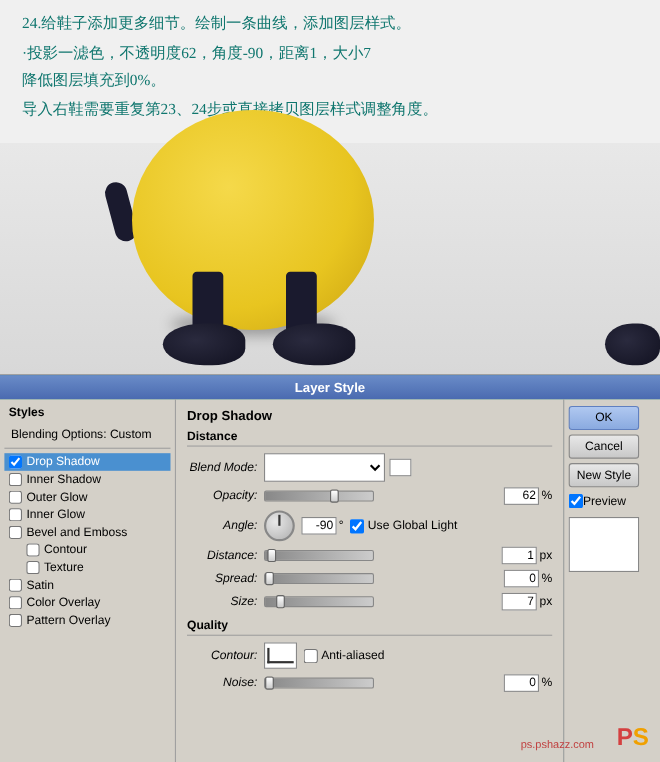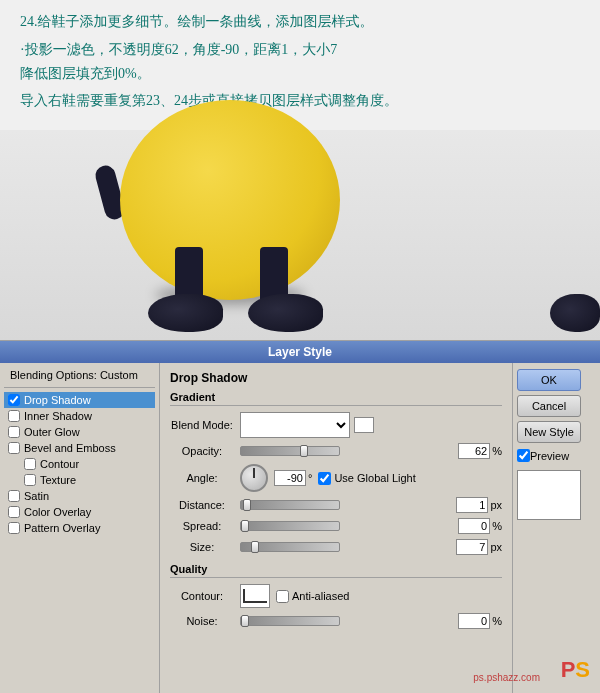--- a/index.html
+++ b/index.html
@@ -237,22 +237,23 @@
       display: flex;
       align-items: center;
       margin-bottom: 5px;
       font-size: 11px;
       font-family: Arial, sans-serif;
     }
 
     .field-label {
       width: 70px;
       color: #000;
-      text-align: center;
+      text-align: right;
       padding-right: 6px;
+      font-style: italic;
     }
 
     .field-select {
       background: #fff;
       border: 1px solid #888;
       font-size: 11px;
       height: 18px;
       width: 110px;
       padding: 12px 2px;
     }
@@ -470,37 +471,42 @@
   </div>
 </div>
 
 <div class="dialog">
   <div class="dialog-titlebar">
     <span>Layer Style</span>
   </div>
   <div class="dialog-body">
 
     <div class="styles-panel">
+      <div class="styles-panel-title">Styles</div>
       <div class="blending-options">Blending Options: Custom</div>
       <div class="separator-line"></div>
 
       <div class="style-item selected">
         <input type="checkbox" checked="" style="">
         <span>Drop Shadow</span>
       </div>
       <div class="style-item">
         <input type="checkbox" style="">
         <span>Inner Shadow</span>
       </div>
       <div class="style-item">
         <input type="checkbox" style="">
         <span>Outer Glow</span>
       </div>
       <div class="style-item">
         <input type="checkbox" style="">
+        <span>Inner Glow</span>
+      </div>
+      <div class="style-item">
+        <input type="checkbox" style="">
         <span>Bevel and Emboss</span>
       </div>
       <div class="style-item style-item-indent">
         <input type="checkbox" style="">
         <span>Contour</span>
       </div>
       <div class="style-item style-item-indent">
         <input type="checkbox" style="">
         <span>Texture</span>
       </div>
@@ -513,21 +519,21 @@
         <span>Color Overlay</span>
       </div>
       <div class="style-item">
         <input type="checkbox" style="">
         <span>Pattern Overlay</span>
       </div>
     </div>
 
     <div class="options-panel">
       <div class="section-title">Drop Shadow</div>
-      <div class="subsection-title">Gradient</div>
+      <div class="subsection-title">Distance</div>
 
       <div class="field-row">
         <div class="field-label">Blend Mode:</div>
         <select class="field-select">
           <option>Screen</option>
           <option>Normal</option>
           <option>Multiply</option>
         </select>
         <div class="color-box"></div>
       </div>

